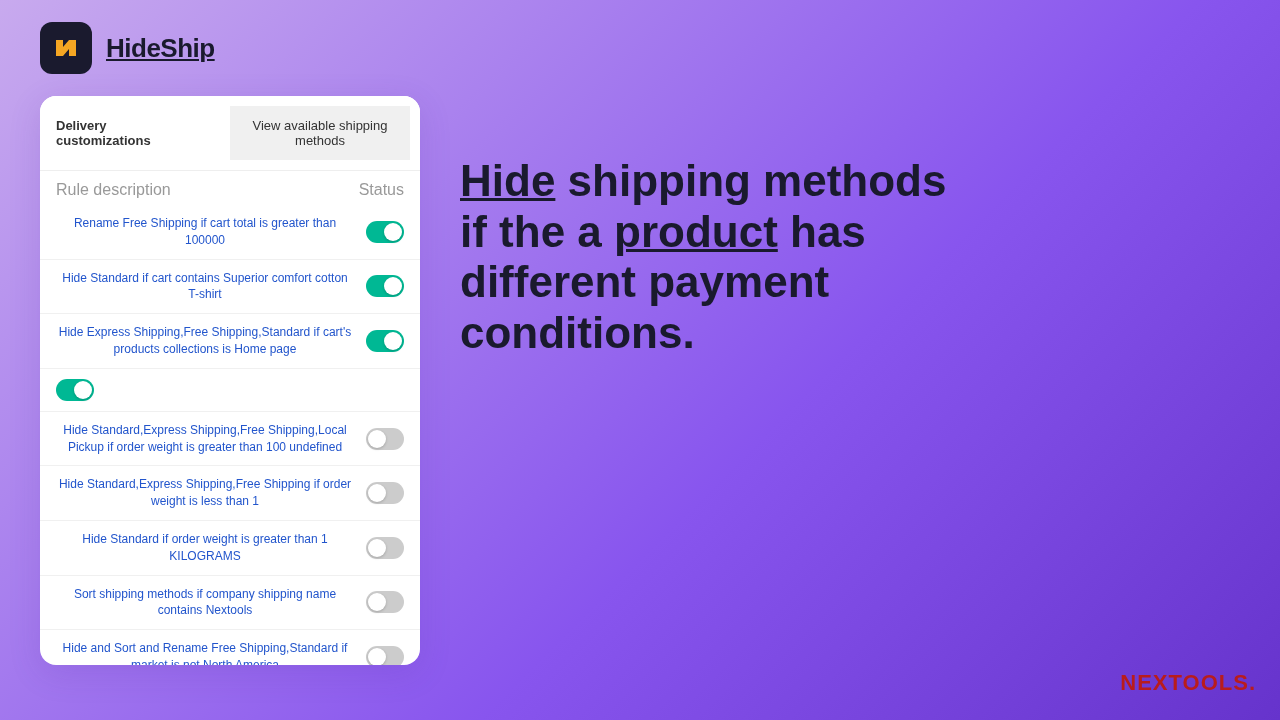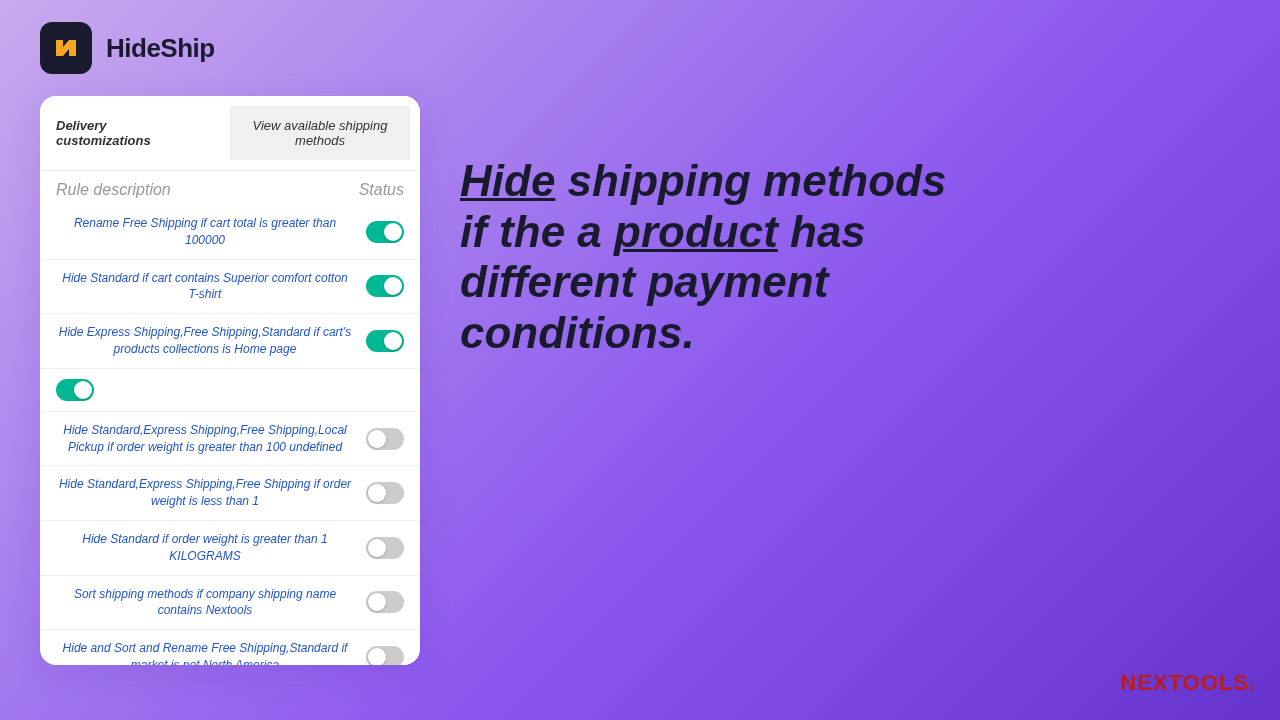--- a/index.html
+++ b/index.html
@@ -31,30 +31,30 @@
     }
     .logo-box svg {
       width: 32px;
       height: 32px;
     }
     .brand-name {
       font-size: 26px;
       font-weight: 800;
       color: #1a1a2e;
       letter-spacing: -0.5px;
+      text-decoration: underline;
     }
 
     
     .main {
       display: flex;
       flex: 1;
       padding: 0 40px 18px 40px;
       gap: 40px;
       align-items: flex-start;
-      font-style: italic;
     }
 
     
     .panel {
       background: #fff;
       border-radius: 16px;
       width: 380px;
       min-width: 380px;
       box-shadow: 0 8px 32px rgba(80,40,160,0.15);
       overflow: hidden;

